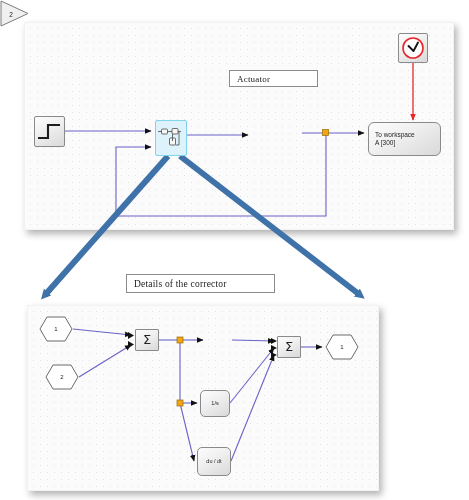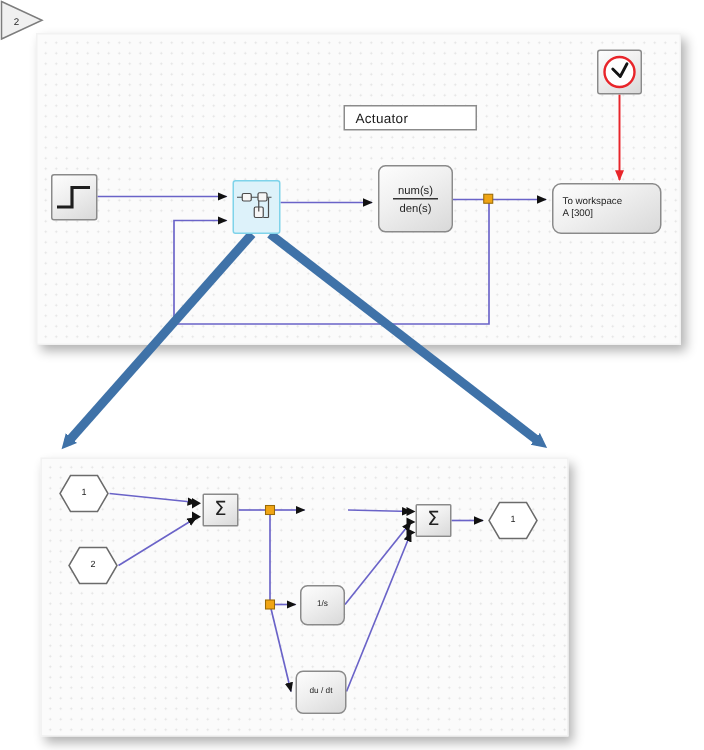--- a/index.html
+++ b/index.html
@@ -32,20 +32,21 @@
     position:absolute;
     background:#ffffff;
     border:1px solid #8b8b8b;
     font-size:9px;
     color:#1a1a1a;
     display:flex;align-items:center;
     padding:0 7px;
     box-sizing:border-box;
     letter-spacing:0.2px;
     white-space:nowrap;
+    font-family:Liberation Serif, serif;
   }
   #annot-corrector{left:126px;top:91px;width:67px;height:17px;}
   #annot-actuator {left:229px;top:70px;width:89px;height:17px;}
   #annot-details  {left:126px;top:274px;width:149px;height:19px;font-size:9.5px;}
 
   
   .blk{
     position:absolute;
     box-sizing:border-box;
     border:1px solid #8a8a8a;
@@ -148,43 +149,37 @@
         <line x1="1" y1="8.5" x2="4.5" y2="8.5"></line>
         <line x1="10.5" y1="8.5" x2="15" y2="8.5"></line>
         <line x1="21" y1="8.5" x2="24" y2="8.5"></line>
         <line x1="15.5" y1="11" x2="15.5" y2="18"></line>
         <line x1="18.5" y1="22" x2="22" y2="22"></line>
         <line x1="22" y1="22" x2="22" y2="9"></line>
       </g>
     </svg>
   </div>
 
-  <div class="blk round" id="blk-tf">
-    <div>
-      <div class="tf-num">num(s)</div>
-      <div class="tf-bar"></div>
-      <div class="tf-den">den(s)</div>
-    </div>
-  </div>
 
   <div class="blk round" id="blk-ws">
     <div>
       <div>To workspace</div>
       <div>A [300]</div>
     </div>
   </div>
 
   <div class="blk sq" id="blk-clock">
     <svg width="26" height="26" viewBox="0 0 26 26">
       <circle cx="13" cy="13" r="10" fill="#ffffff" stroke="#e8252a" stroke-width="1.6"></circle>
       <polyline points="8.5,11 13.5,16 18,7.5" fill="none" stroke="#141414" stroke-width="1.9" stroke-linecap="round" stroke-linejoin="round"></polyline>
     </svg>
   </div>
 
   <div class="annot" id="annot-actuator">Actuator</div>
+  <div class="annot" id="annot-details">Details of the corrector</div>
 
   <div class="canvas" id="canvas-bottom"></div>
 
   <svg class="layer">
     <g stroke="#6a63c8" stroke-width="1.1" fill="none">
 
       <line x1="73" y1="329" x2="131" y2="335" marker-end="url(#ah)"></line>
 
       <line x1="79" y1="377" x2="131" y2="345" marker-end="url(#ah)"></line>
 

